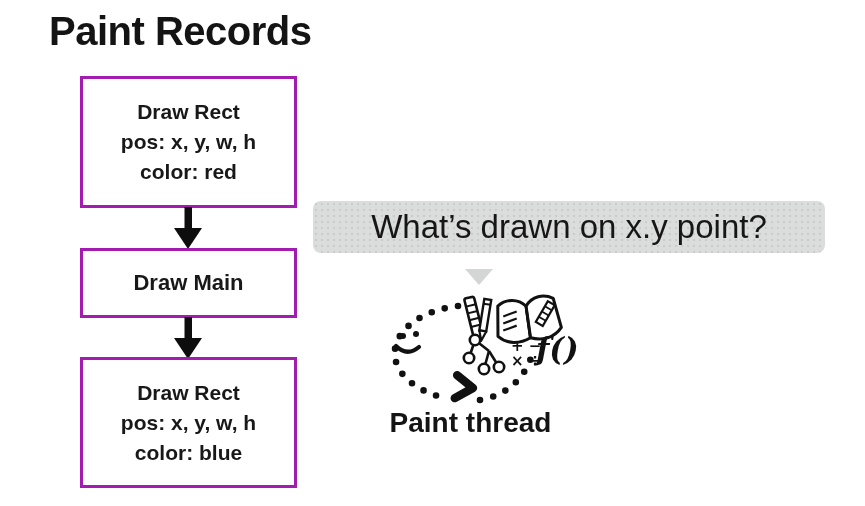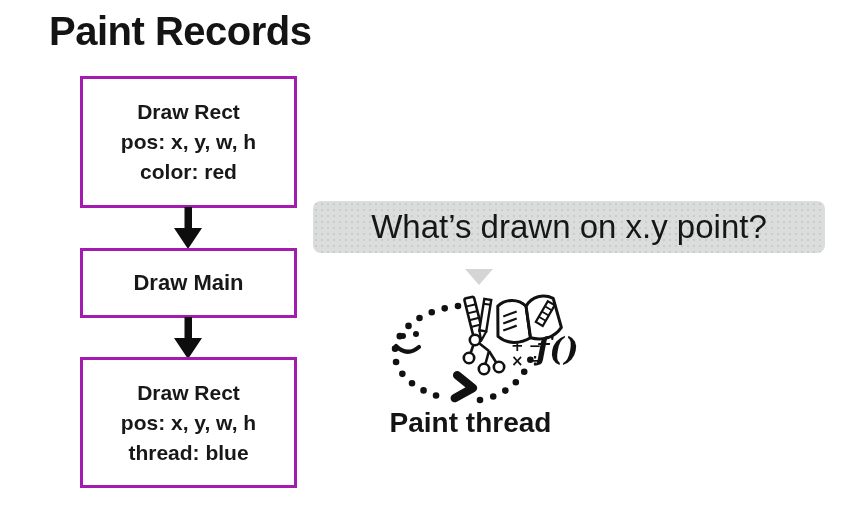--- a/index.html
+++ b/index.html
@@ -76,21 +76,21 @@
   </div>
 
   <svg class="arrow arrow2" viewBox="0 0 36 42">
     <rect x="14.5" y="0" width="7.5" height="24" fill="#0d0d0d"></rect>
     <polygon points="4,21 32,21 18,42" fill="#0d0d0d"></polygon>
   </svg>
 
   <div class="box box3">
     <span class="box-line">Draw Rect</span>
     <span class="box-line">pos: x, y, w, h</span>
-    <span class="box-line">thread: blue</span>
+    <span class="box-line">color: blue</span>
   </div>
 
   <div class="bubble">
     <span class="bubble-text">What’s drawn on x.y point?</span>
     <div class="bubble-tail"></div>
   </div>
 
   <svg class="illustration" viewBox="0 0 250 130">
 
     <path d="M 98,26 A 78 48 0 0 0 85,118" class="ink-stroke" stroke-width="6.6" stroke-linecap="round" stroke-dasharray="0 13.5"></path>

